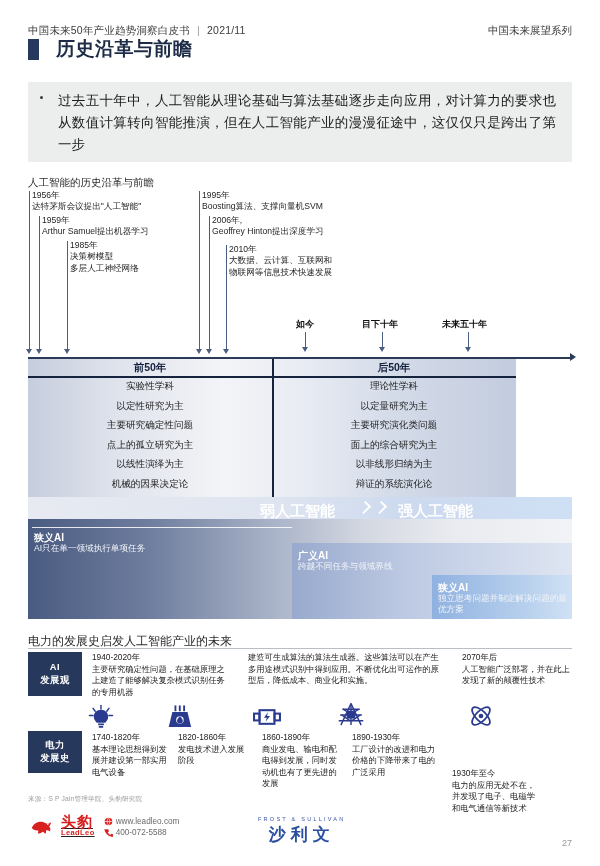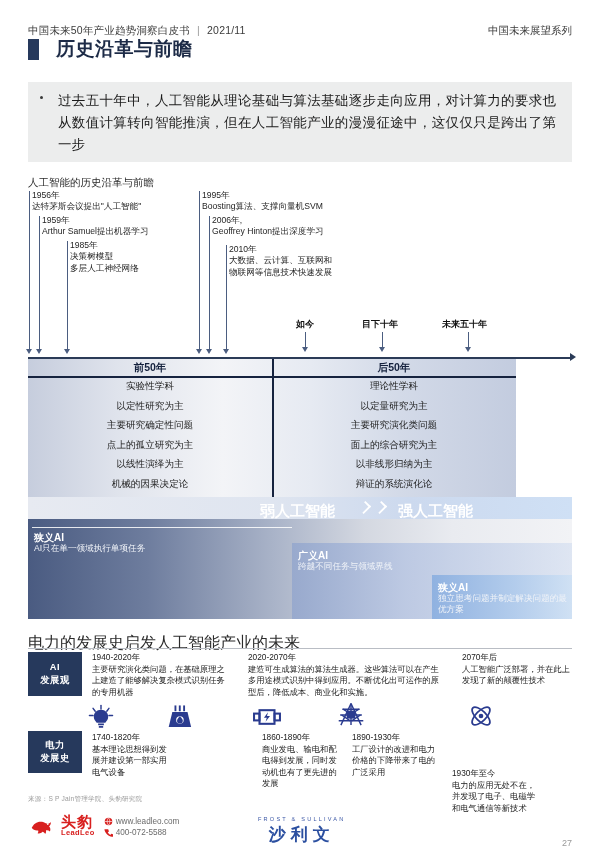--- a/index.html
+++ b/index.html
@@ -70,21 +70,21 @@
           background:linear-gradient(90deg,#4a5b81 0%,#6e7d9e 22%,#a9b3c8 45%,#d4d8e1 62%,#e9ebf0 78%,#f2f3f6 100%);}
   .general{position:absolute;left:264px;top:46px;width:280px;height:76px;
            background:linear-gradient(90deg,rgba(150,168,205,.92) 0%,rgba(183,197,226,.85) 40%,rgba(214,224,241,.7) 100%);}
   .ubiq{position:absolute;left:404px;top:78px;width:140px;height:44px;
         background:linear-gradient(90deg,rgba(141,176,224,.95) 0%,rgba(176,203,236,.9) 60%,rgba(205,224,244,.85) 100%);}
   .st-t{position:absolute;font-size:10px;font-weight:bold;color:#ffffff;white-space:nowrap;}
   .st-s{position:absolute;font-size:8.6px;color:#f0f3f8;line-height:11px;}
   .wline{position:absolute;height:1px;background:rgba(255,255,255,.85);}
 
   
-  .cap2{position:absolute;left:28px;top:633px;font-size:16px;color:#2b2b2b;}
+  .cap2{position:absolute;left:28px;top:633px;font-size:12px;color:#2b2b2b;}
   .cap2-rule{position:absolute;left:28px;top:648px;width:544px;height:1px;background:#b9bdc4;}
 
   
   .tagbox{position:absolute;background:#26395c;color:#fff;font-size:9.3px;font-weight:bold;
           display:flex;flex-direction:column;align-items:center;justify-content:center;line-height:13px;letter-spacing:.5px;}
   .ai-tag{left:28px;top:652px;width:54px;height:44px;}
   .el-tag{left:28px;top:731px;width:54px;height:42px;}
   .blk{position:absolute;font-size:8.3px;line-height:11.6px;color:#1b1b1b;}
   .blk .yrs{display:block;}
 
@@ -92,21 +92,21 @@
   .icn{position:absolute;width:30px;height:26px;}
   .icn svg{width:100%;height:100%;display:block;}
 
   
   .src{position:absolute;left:28px;top:795px;font-size:6.6px;color:#9a9a9a;letter-spacing:.2px;}
 
   
   .foot{position:absolute;left:0;top:810px;width:600px;height:46px;}
   .ll-logo{position:absolute;left:30px;top:6px;display:flex;align-items:center;gap:5px;}
   .ll-mark{width:26px;height:22px;position:relative;}
-  .ll-name{display:flex;flex-direction:column;line-height:11px;}
+  .ll-name{display:flex;flex-direction:column;line-height:11px;text-decoration:underline;}
   .ll-cn{font-size:15px;font-weight:bold;color:#d8201f;letter-spacing:1px;}
   .ll-en{font-size:7.5px;font-weight:bold;color:#d8201f;letter-spacing:.4px;}
   .ll-contact{margin-left:4px;display:flex;flex-direction:column;gap:2px;}
   .ll-line{display:flex;align-items:center;gap:3px;font-size:8.2px;color:#6b6b6b;}
   .ll-ic{width:9px;height:9px;display:inline-block;}
   .frost{position:absolute;left:258px;top:6px;text-align:center;}
   .frost-en{font-size:5.6px;color:#3b57a6;letter-spacing:2.2px;}
   .frost-cn{font-size:17px;font-weight:bold;color:#2b4fa0;letter-spacing:5px;margin-top:1px;}
   .pgno{position:absolute;right:28px;top:28px;font-size:9px;color:#9a9a9a;}
 </style>
@@ -258,24 +258,23 @@
   <div class="cap2">电力的发展史启发人工智能产业的未来</div>
   <div class="cap2-rule"></div>
 
   <div class="tagbox ai-tag">
     <span>AI</span>
     <span>发展观</span>
   </div>
 
   <div class="blk" style="left:92px;top:652px;width:140px;">
     <span class="yrs">1940-2020年</span>
-    <span>主要研究演化类问题，在基础原理之上建造了能够解决复杂模式识别任务的专用机器</span>
+    <span>主要研究确定性问题，在基础原理之上建造了能够解决复杂模式识别任务的专用机器</span>
   </div>
   <div class="blk" style="left:248px;top:652px;width:198px;">
-    <span class="yrs">2020-2070年</span>
     <span>建造可生成算法的算法生成器。这些算法可以在产生多用途模式识别中得到应用。不断优化出可运作的原型后，降低成本、商业化和实施。</span>
   </div>
   <div class="blk" style="left:462px;top:652px;width:110px;">
     <span class="yrs">2070年后</span>
     <span>人工智能广泛部署，并在此上发现了新的颠覆性技术</span>
   </div>
 
   <div class="icn" style="left:86px;top:704px;">
     <svg viewBox="0 0 40 36">
       <g fill="none" stroke="#2a3b8f" stroke-width="2" stroke-linecap="round">
@@ -338,20 +337,24 @@
   </div>
 
   <div class="tagbox el-tag">
     <span>电力</span>
     <span>发展史</span>
   </div>
 
   <div class="blk" style="left:92px;top:732px;width:78px;">
     <span class="yrs">1740-1820年</span>
     <span>基本理论思想得到发展并建设第一部实用电气设备</span>
+  </div>
+  <div class="blk" style="left:178px;top:732px;width:70px;">
+    <span class="yrs">1820-1860年</span>
+    <span>发电技术进入发展阶段</span>
   </div>
   <div class="blk" style="left:262px;top:732px;width:82px;">
     <span class="yrs">1860-1890年</span>
     <span>商业发电、输电和配电得到发展，同时发动机也有了更先进的发展</span>
   </div>
   <div class="blk" style="left:352px;top:732px;width:86px;">
     <span class="yrs">1890-1930年</span>
     <span>工厂设计的改进和电力价格的下降带来了电的广泛采用</span>
   </div>
   <div class="blk" style="left:452px;top:732px;width:90px;margin-top:36px;">

